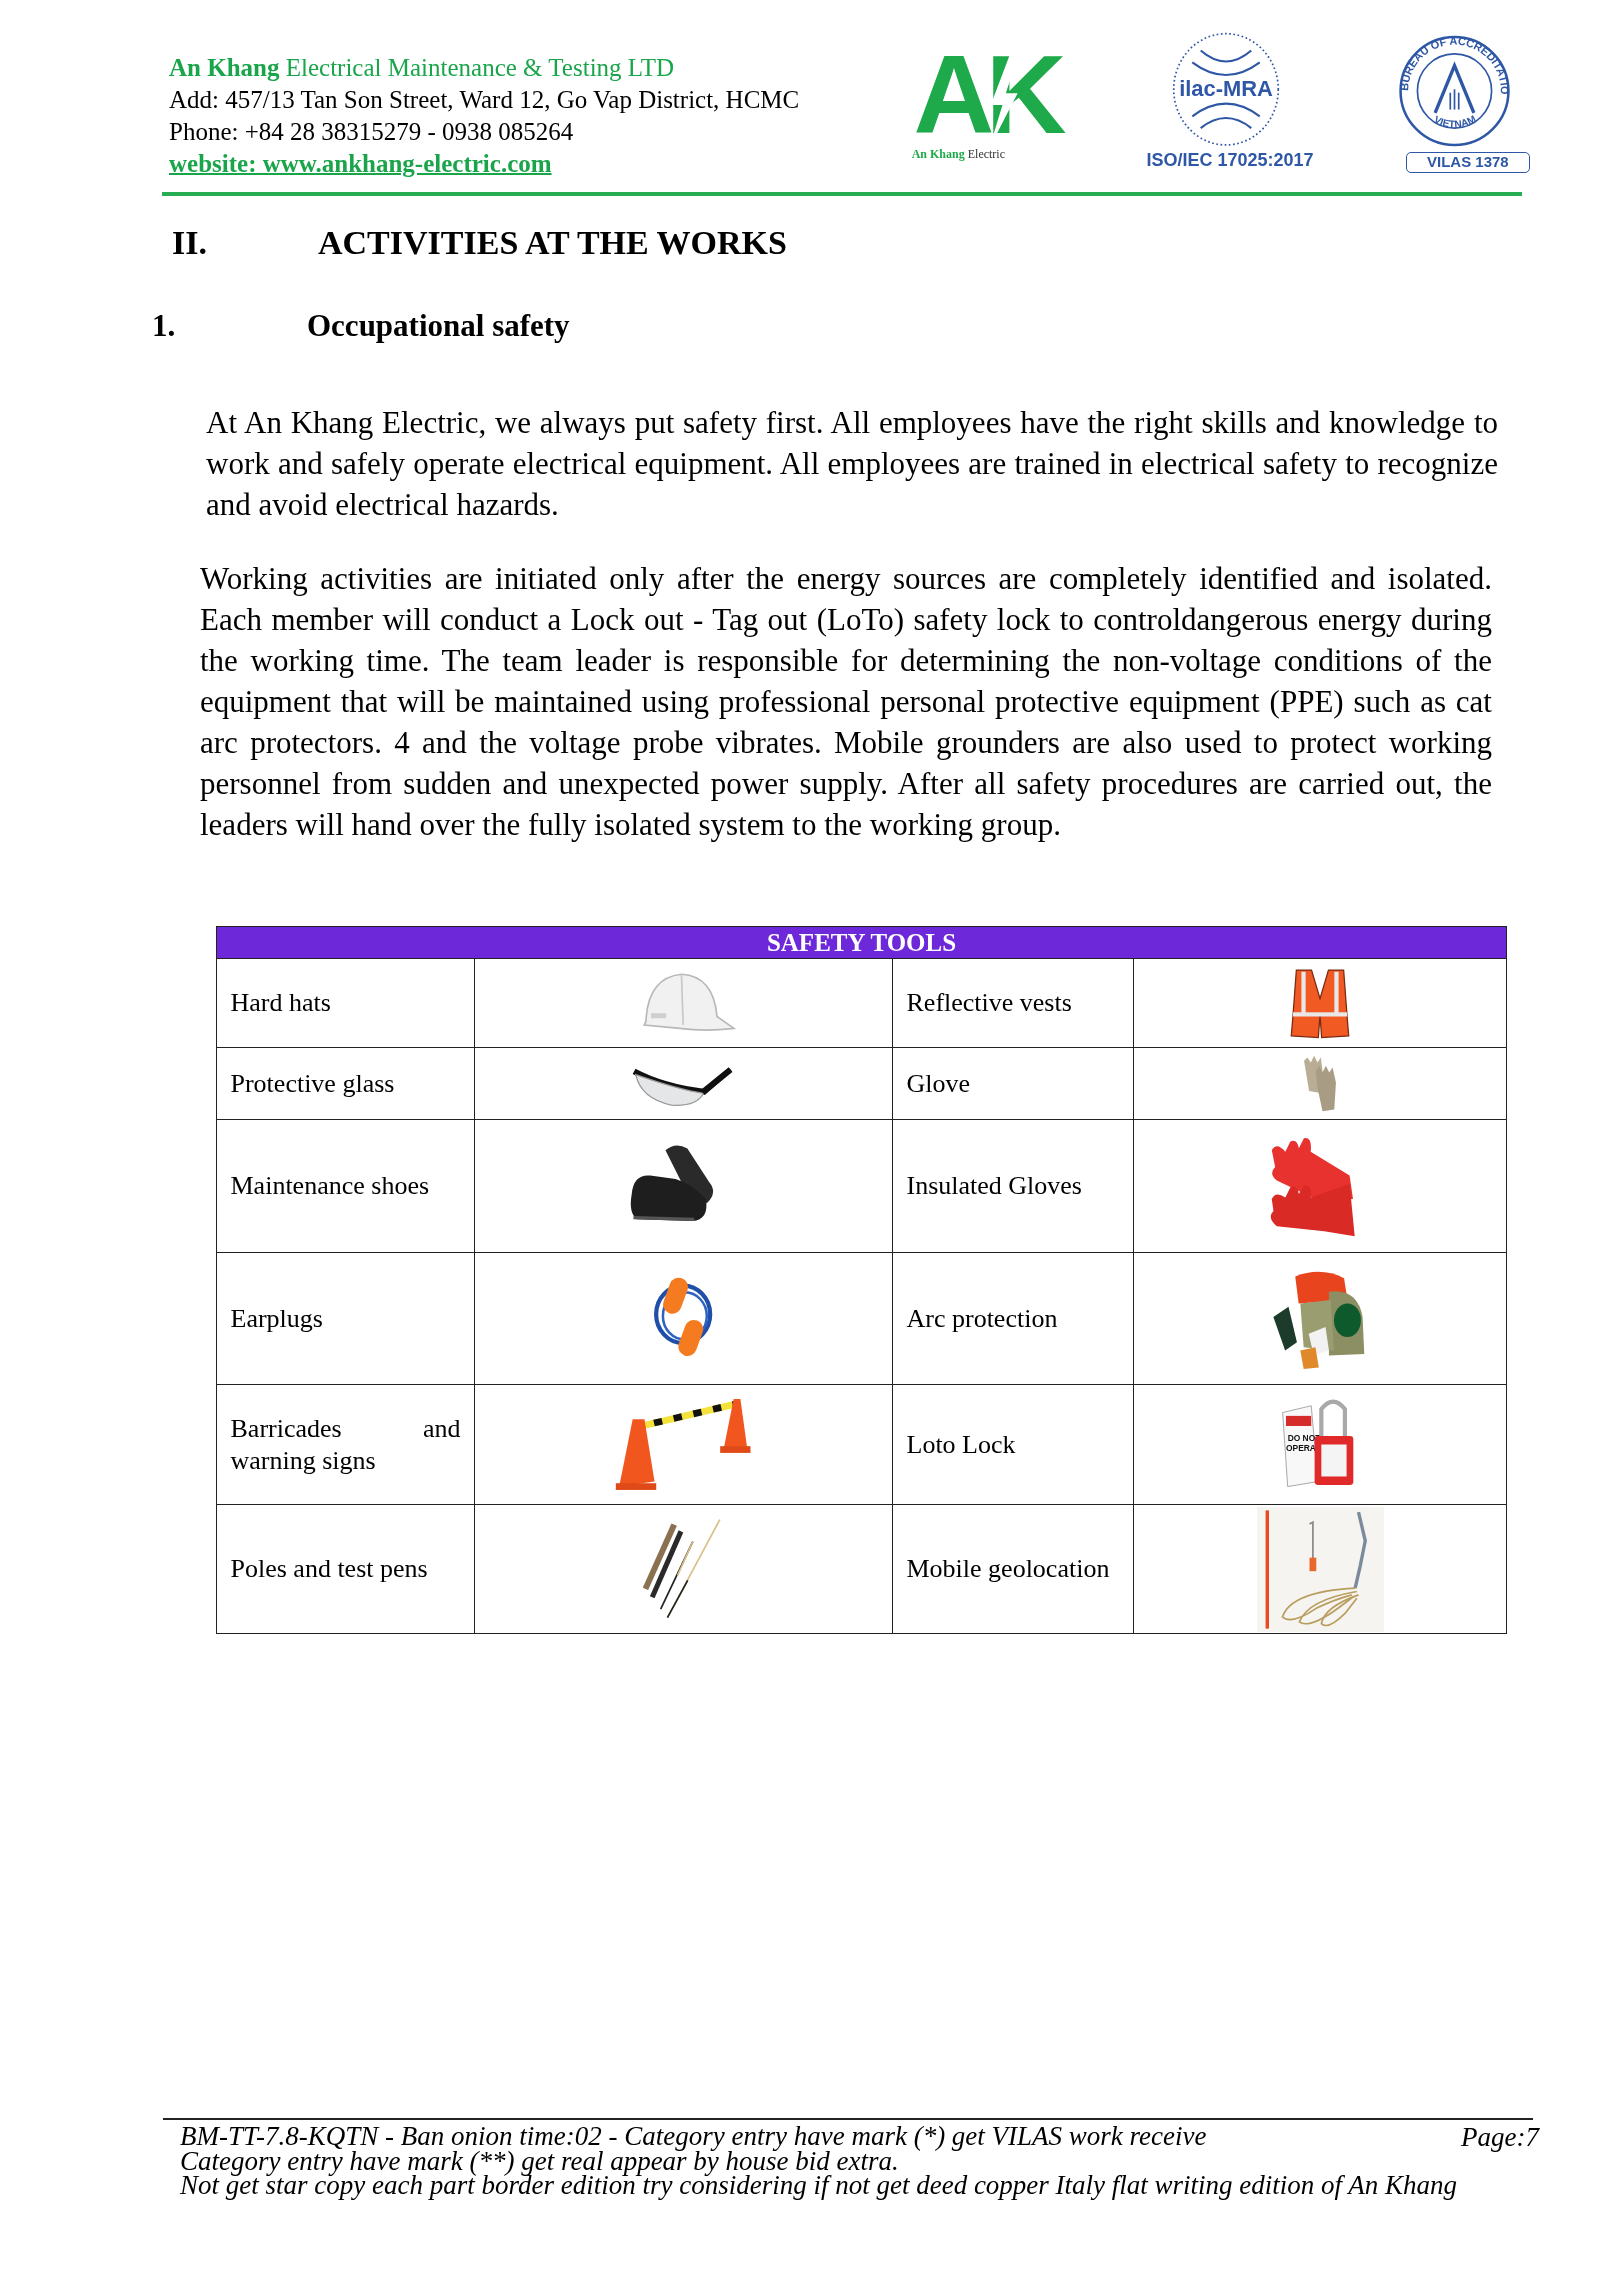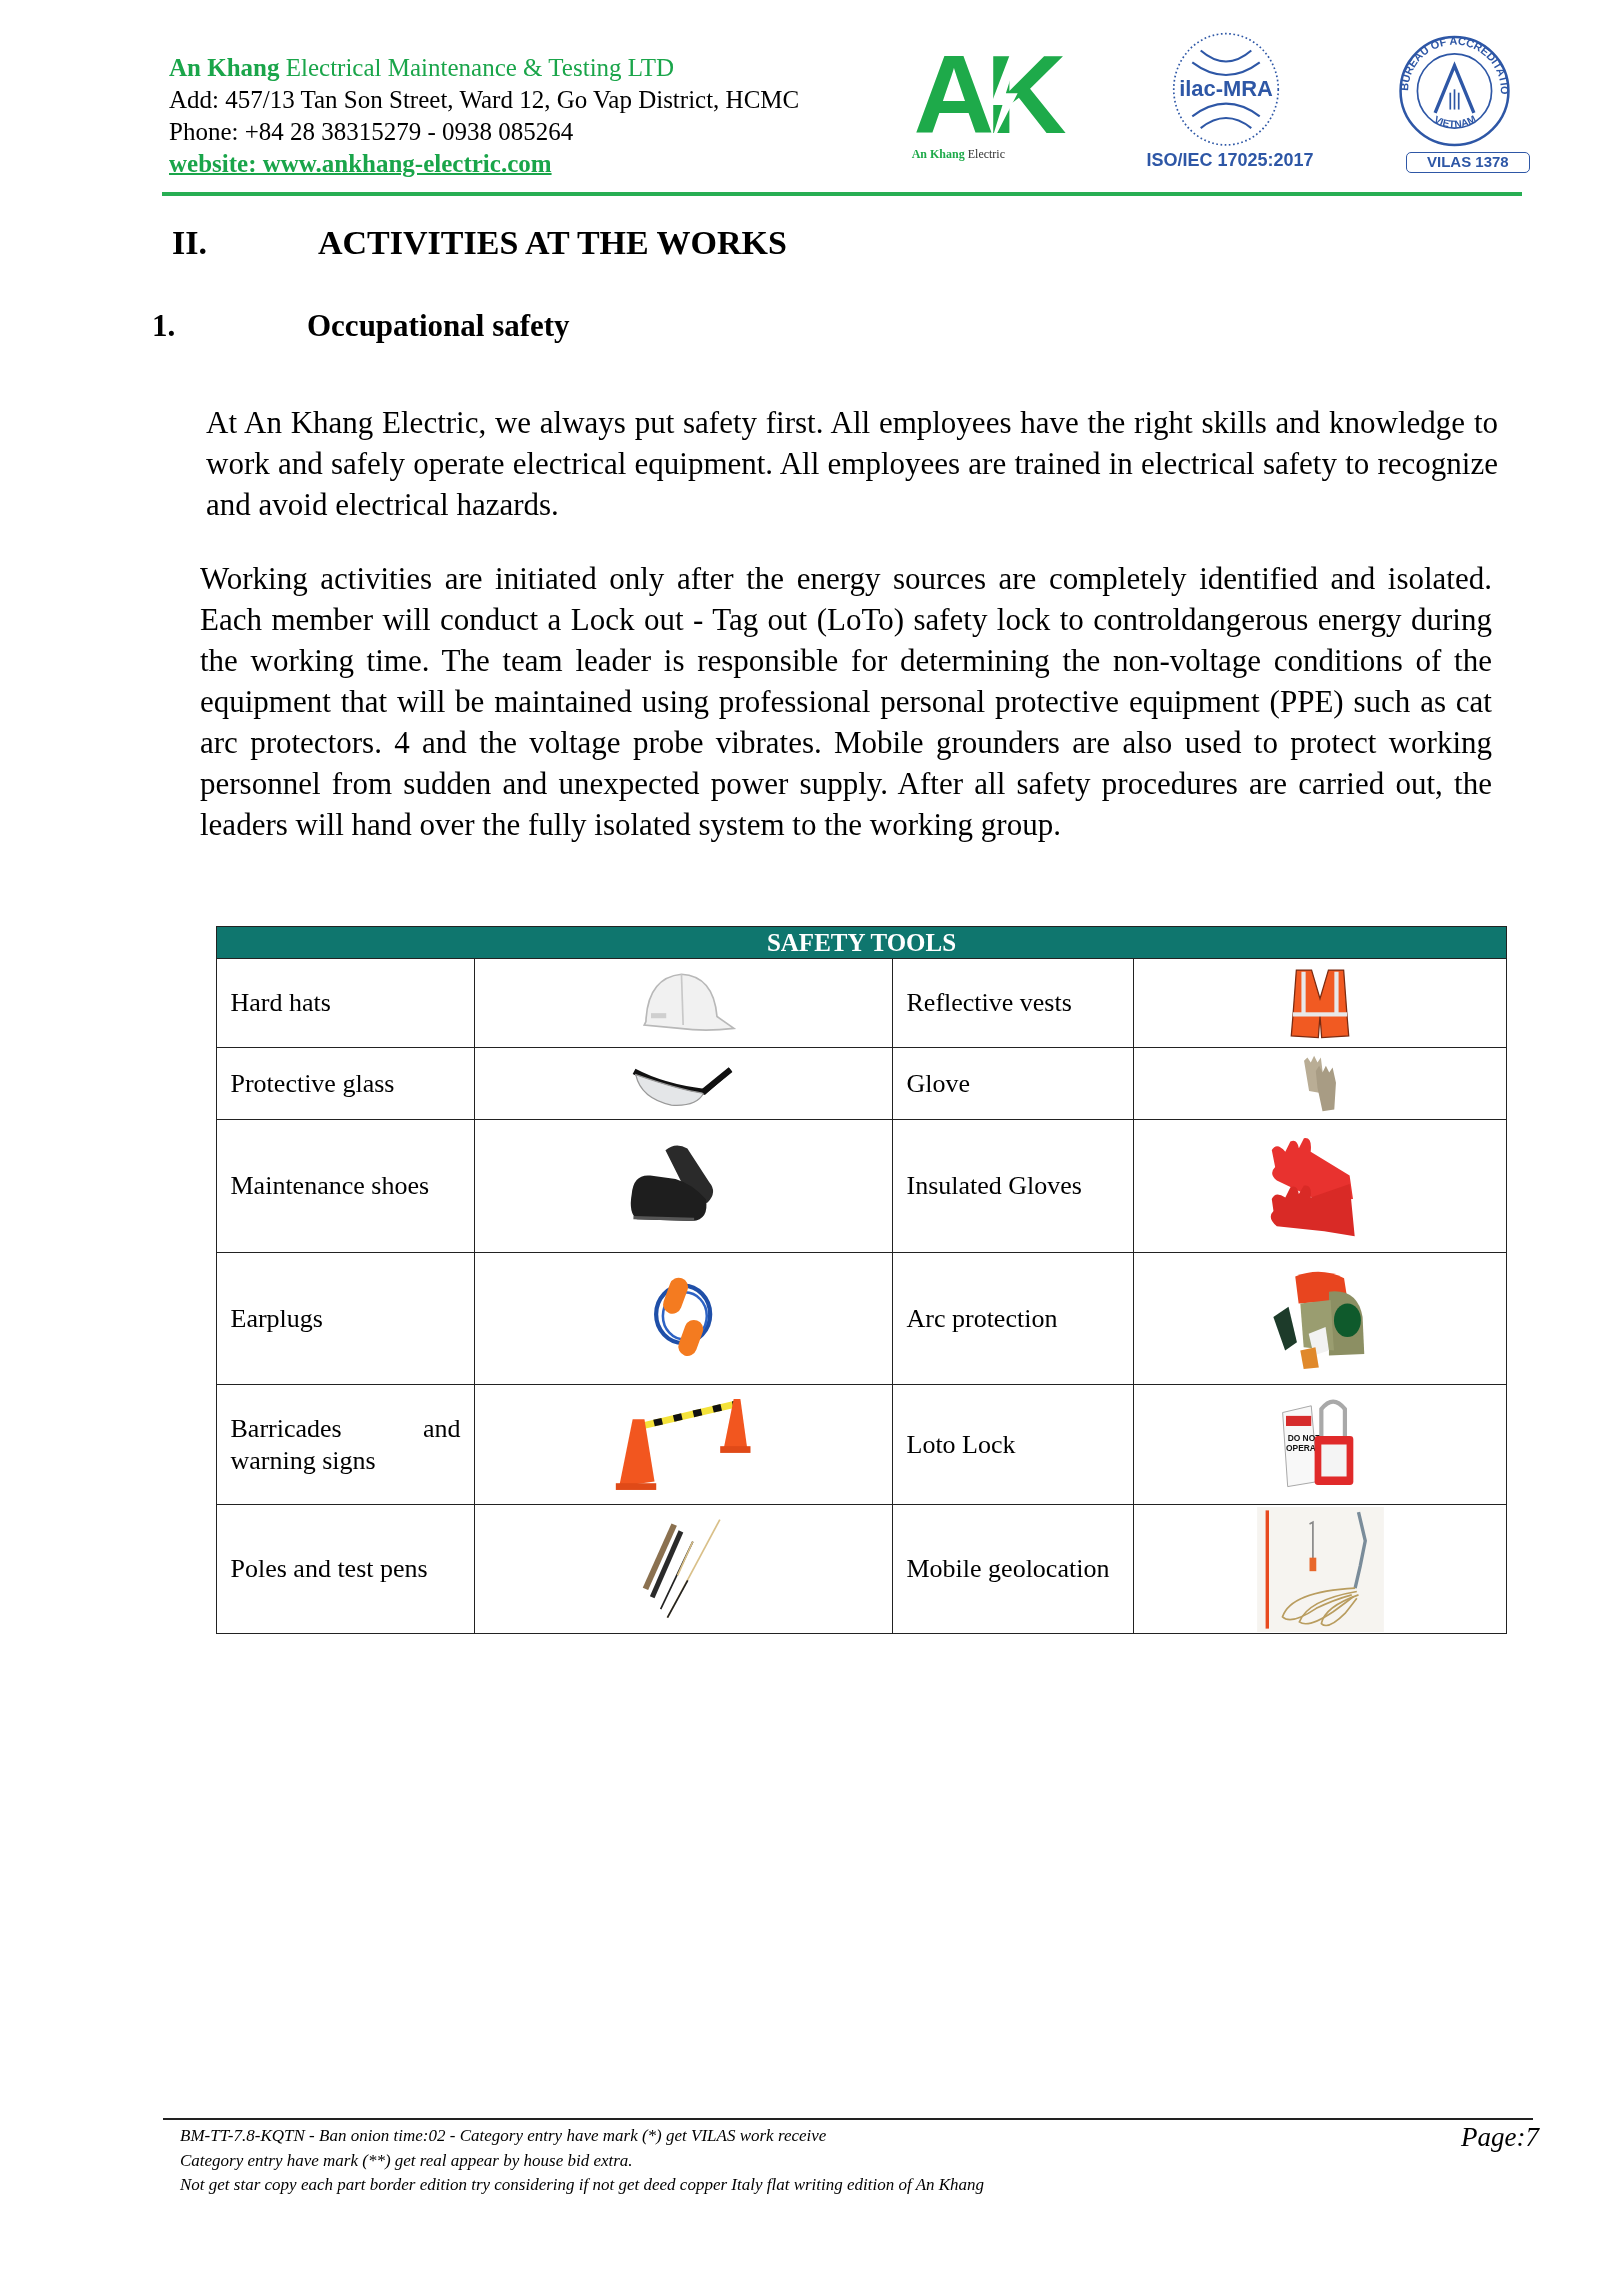--- a/index.html
+++ b/index.html
@@ -42,32 +42,32 @@
   
   .para { position:absolute; left:200px; width:1292px; font-size:31px; line-height:41px;
           text-align:justify; }
   .para.p1 { top:396px; }
   .para.p2 { top:558px; }
 
   
   .tools { position:absolute; left:216px; top:926px; width:1289px; border-collapse:collapse;
            table-layout:fixed; }
   .tools td, .tools th { border:1.7px solid #222; padding:0; }
-  .tools th { background:#0f766e; color:#fff; font-weight:bold; font-size:25px; height:31px;
+  .tools th { background:#6d28d9; color:#fff; font-weight:bold; font-size:25px; height:31px;
               line-height:29px; text-align:center; }
   .tools td.lbl { font-size:26px; padding:0 13.5px; vertical-align:middle; text-align:justify;
                   text-align-last:left; line-height:32px; }
   .tools td.img { text-align:center; vertical-align:middle; }
   .tools td.img svg { display:inline-block; vertical-align:middle; }
   .r1 td { height:88px; } .r2 td { height:71px; } .r3 td { height:132px; }
   .r4 td { height:131px; } .r5 td { height:119px; } .r6 td { height:128px; }
 
   
   .ftr-rule { position:absolute; left:163px; top:2118px; width:1370px; height:1.7px; background:#222; }
-  .ftr-lines { position:absolute; left:180px; top:2124px; font-style:italic; font-size:17px; line-height:24.5px; }
+  .ftr-lines { position:absolute; left:180px; top:2124px; font-style:italic; font-size:27px; line-height:24.5px; }
   .ftr-page { position:absolute; left:1461px; top:2122px; font-style:italic; font-size:27px; }
 </style>
 </head>
 <body>
 
 <div class="hdr-text">
   <div>
     <span class="green bold">An Khang</span><span class="green"> Electrical Maintenance &amp; Testing LTD</span>
   </div>
   <div>Add: 457/13 Tan Son Street, Ward 12, Go Vap District, HCMC</div>

